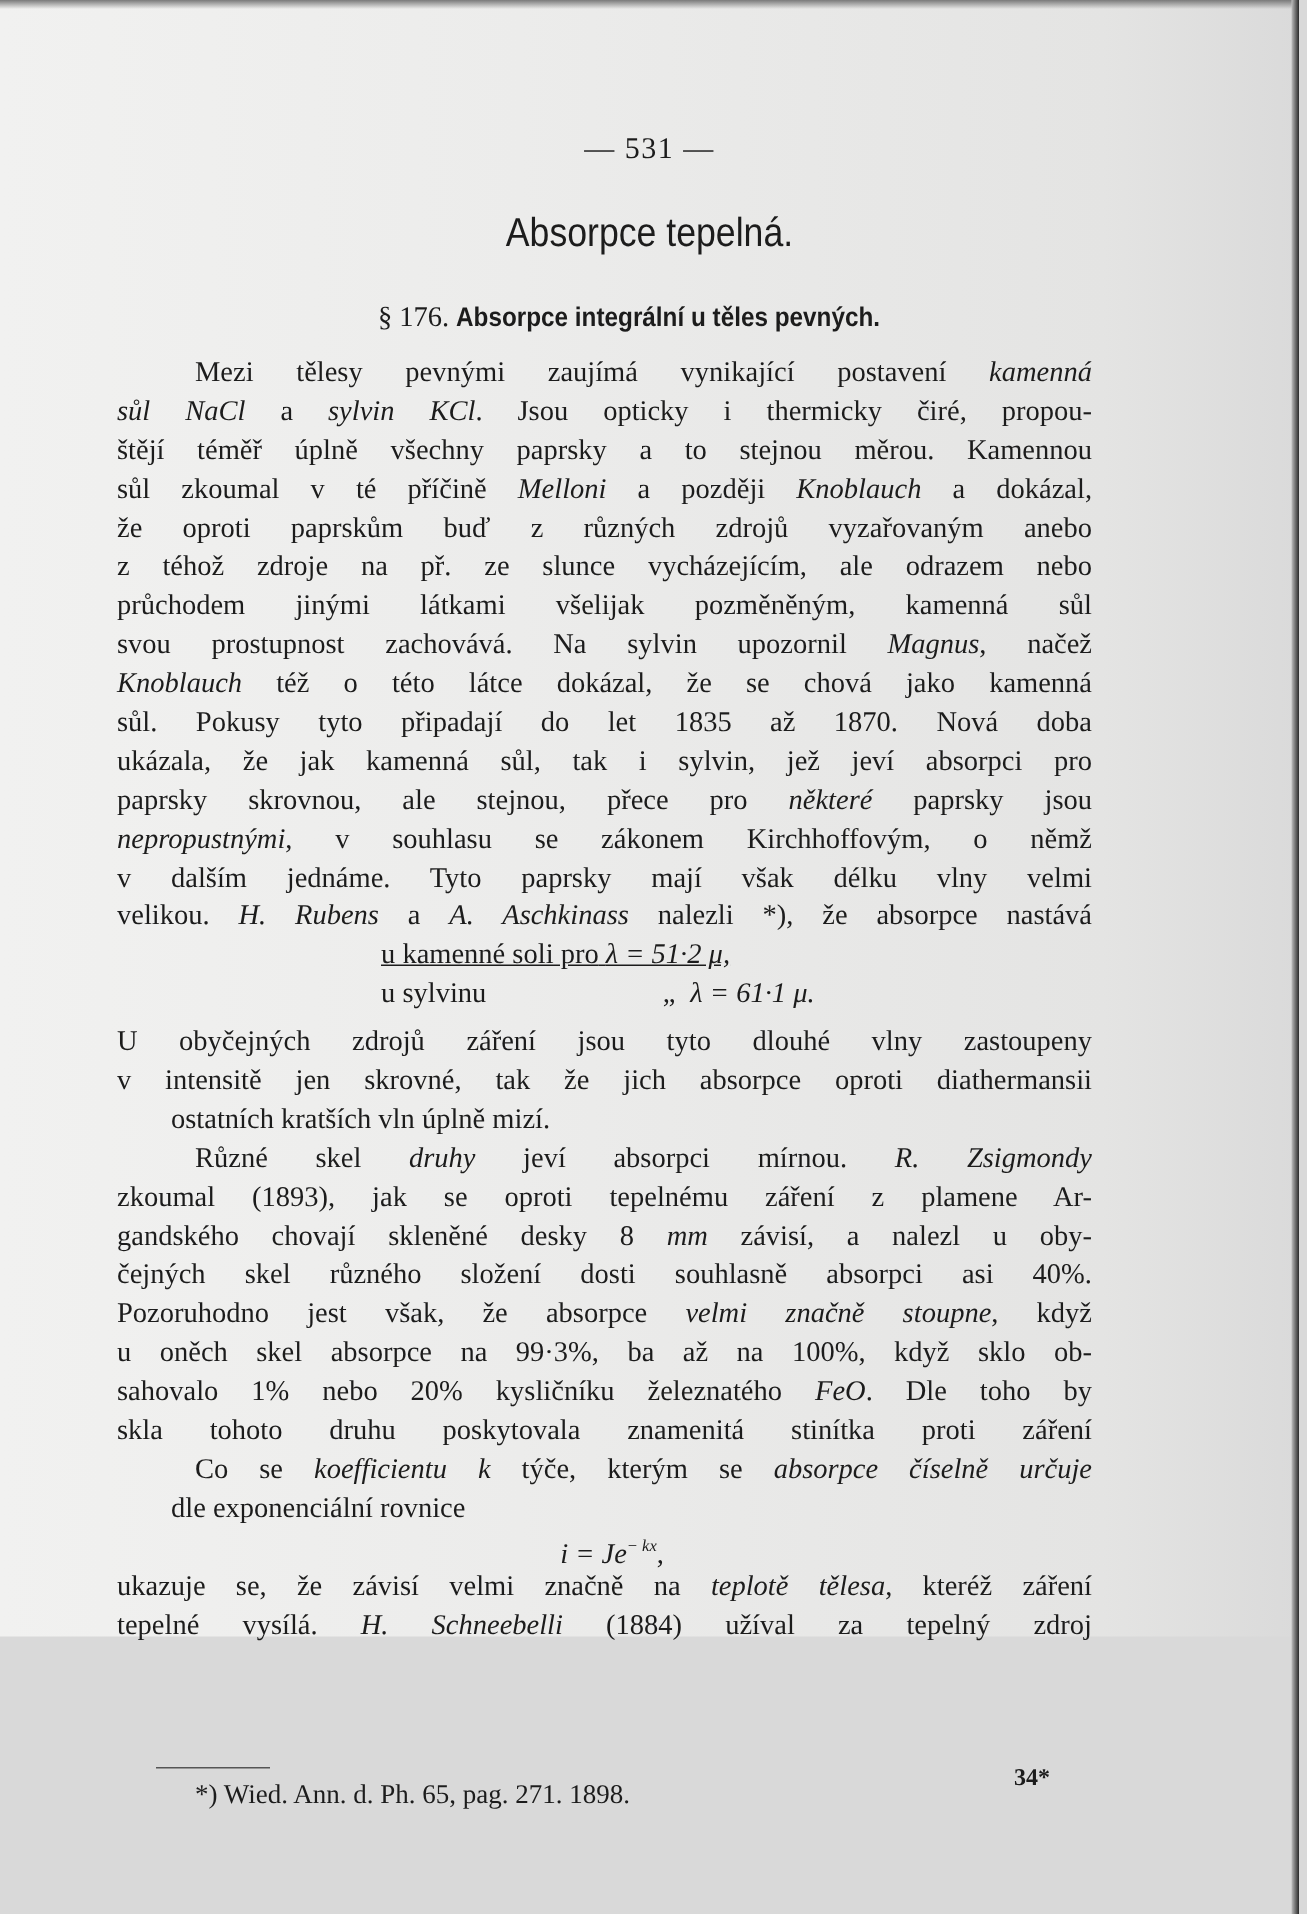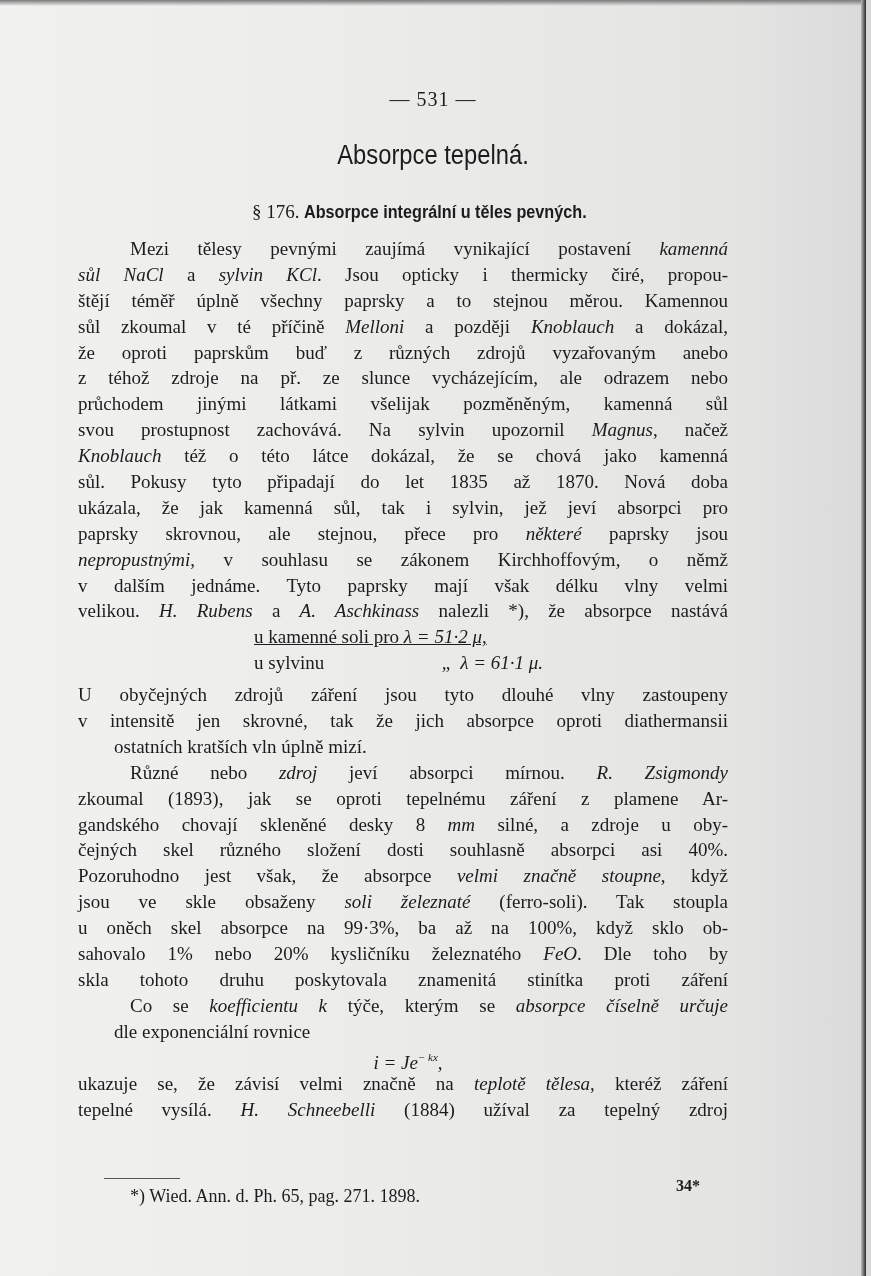--- a/index.html
+++ b/index.html
@@ -3,21 +3,21 @@
 <meta charset="utf-8">
 <style>
   html, body { margin: 0; padding: 0; }
   body {
     width: 871px; height: 1276px; overflow: hidden;
     background: #d9d9d9;
     position: relative;
   }
   .page {
     position: absolute; left: 0; top: 0;
-    width: 866px; height: 1276px;
+    width: 866px; height: 1091px;
     background: linear-gradient(90deg, #f1f1f0 0%, #ececeb 40%, #e4e4e3 85%, #dadada 100%);
     color: #1c1c1c;
     font-family: "Liberation Serif", "DejaVu Serif", serif;
   }
   .top-shadow {
     position: absolute; left: 0; top: 0; width: 100%; height: 6px;
     background: linear-gradient(180deg, #7a7a7a 0%, rgba(200,200,200,0) 100%);
   }
   .right-edge {
     position: absolute; right: 0; top: 0; width: 5px; height: 1276px;
@@ -105,26 +105,25 @@
         <span class="formula-line f1"><span>u kamenné soli pro</span><span> </span><span class="it">λ = 51·2 μ,</span></span>
         <span class="formula-line f2"><span>u sylvinu</span><span class="ditto">„</span><span class="it">λ = 61·1 μ.</span></span>
         <span class="gap-sm"></span>
       </div>
     <div>
         <span class="line"><span>U obyčejných zdrojů záření jsou tyto dlouhé vlny zastoupeny</span></span>
         <span class="line"><span>v intensitě jen skrovné, tak že jich absorpce oproti diathermansii</span></span>
         <span class="line last"><span>ostatních kratších vln úplně mizí.</span></span>
       </div>
     <div>
-        <span class="line indent"><span>Různé nebo </span><span class="it">zdroj</span><span> jeví absorpci mírnou. </span><span class="it">R. Zsigmondy</span></span>
+        <span class="line indent"><span>Různé skel </span><span class="it">druhy</span><span> jeví absorpci mírnou. </span><span class="it">R. Zsigmondy</span></span>
         <span class="line"><span>zkoumal (1893), jak se oproti tepelnému záření z plamene Ar-</span></span>
-        <span class="line"><span>gandského chovají skleněné desky 8 </span><span class="it">mm</span><span> silné, a zdroje u oby-</span></span>
+        <span class="line"><span>gandského chovají skleněné desky 8 </span><span class="it">mm</span><span> závisí, a nalezl u oby-</span></span>
         <span class="line"><span>čejných skel různého složení dosti souhlasně absorpci asi 40%.</span></span>
         <span class="line"><span>Pozoruhodno jest však, že absorpce </span><span class="it">velmi značně stoupne</span><span>, když</span></span>
-        <span class="line"><span>jsou ve skle obsaženy </span><span class="it">soli železnaté</span><span> (ferro-soli). Tak stoupla</span></span>
         <span class="line"><span>u oněch skel absorpce na 99·3%, ba až na 100%, když sklo ob-</span></span>
         <span class="line"><span>sahovalo 1% nebo 20% kysličníku železnatého </span><span class="it">FeO</span><span>. Dle toho by</span></span>
         <span class="line"><span>skla tohoto druhu poskytovala znamenitá stinítka proti záření</span></span>
       </div>
     <div>
         <span class="line indent"><span>Co se </span><span class="it">koefficientu k</span><span> týče, kterým se </span><span class="it">absorpce číselně určuje</span></span>
         <span class="line last"><span>dle exponenciální rovnice</span></span>
       </div>
     <div class="eq">
       <span class="it">i = Je</span><sup>− kx</sup><span>,</span>

